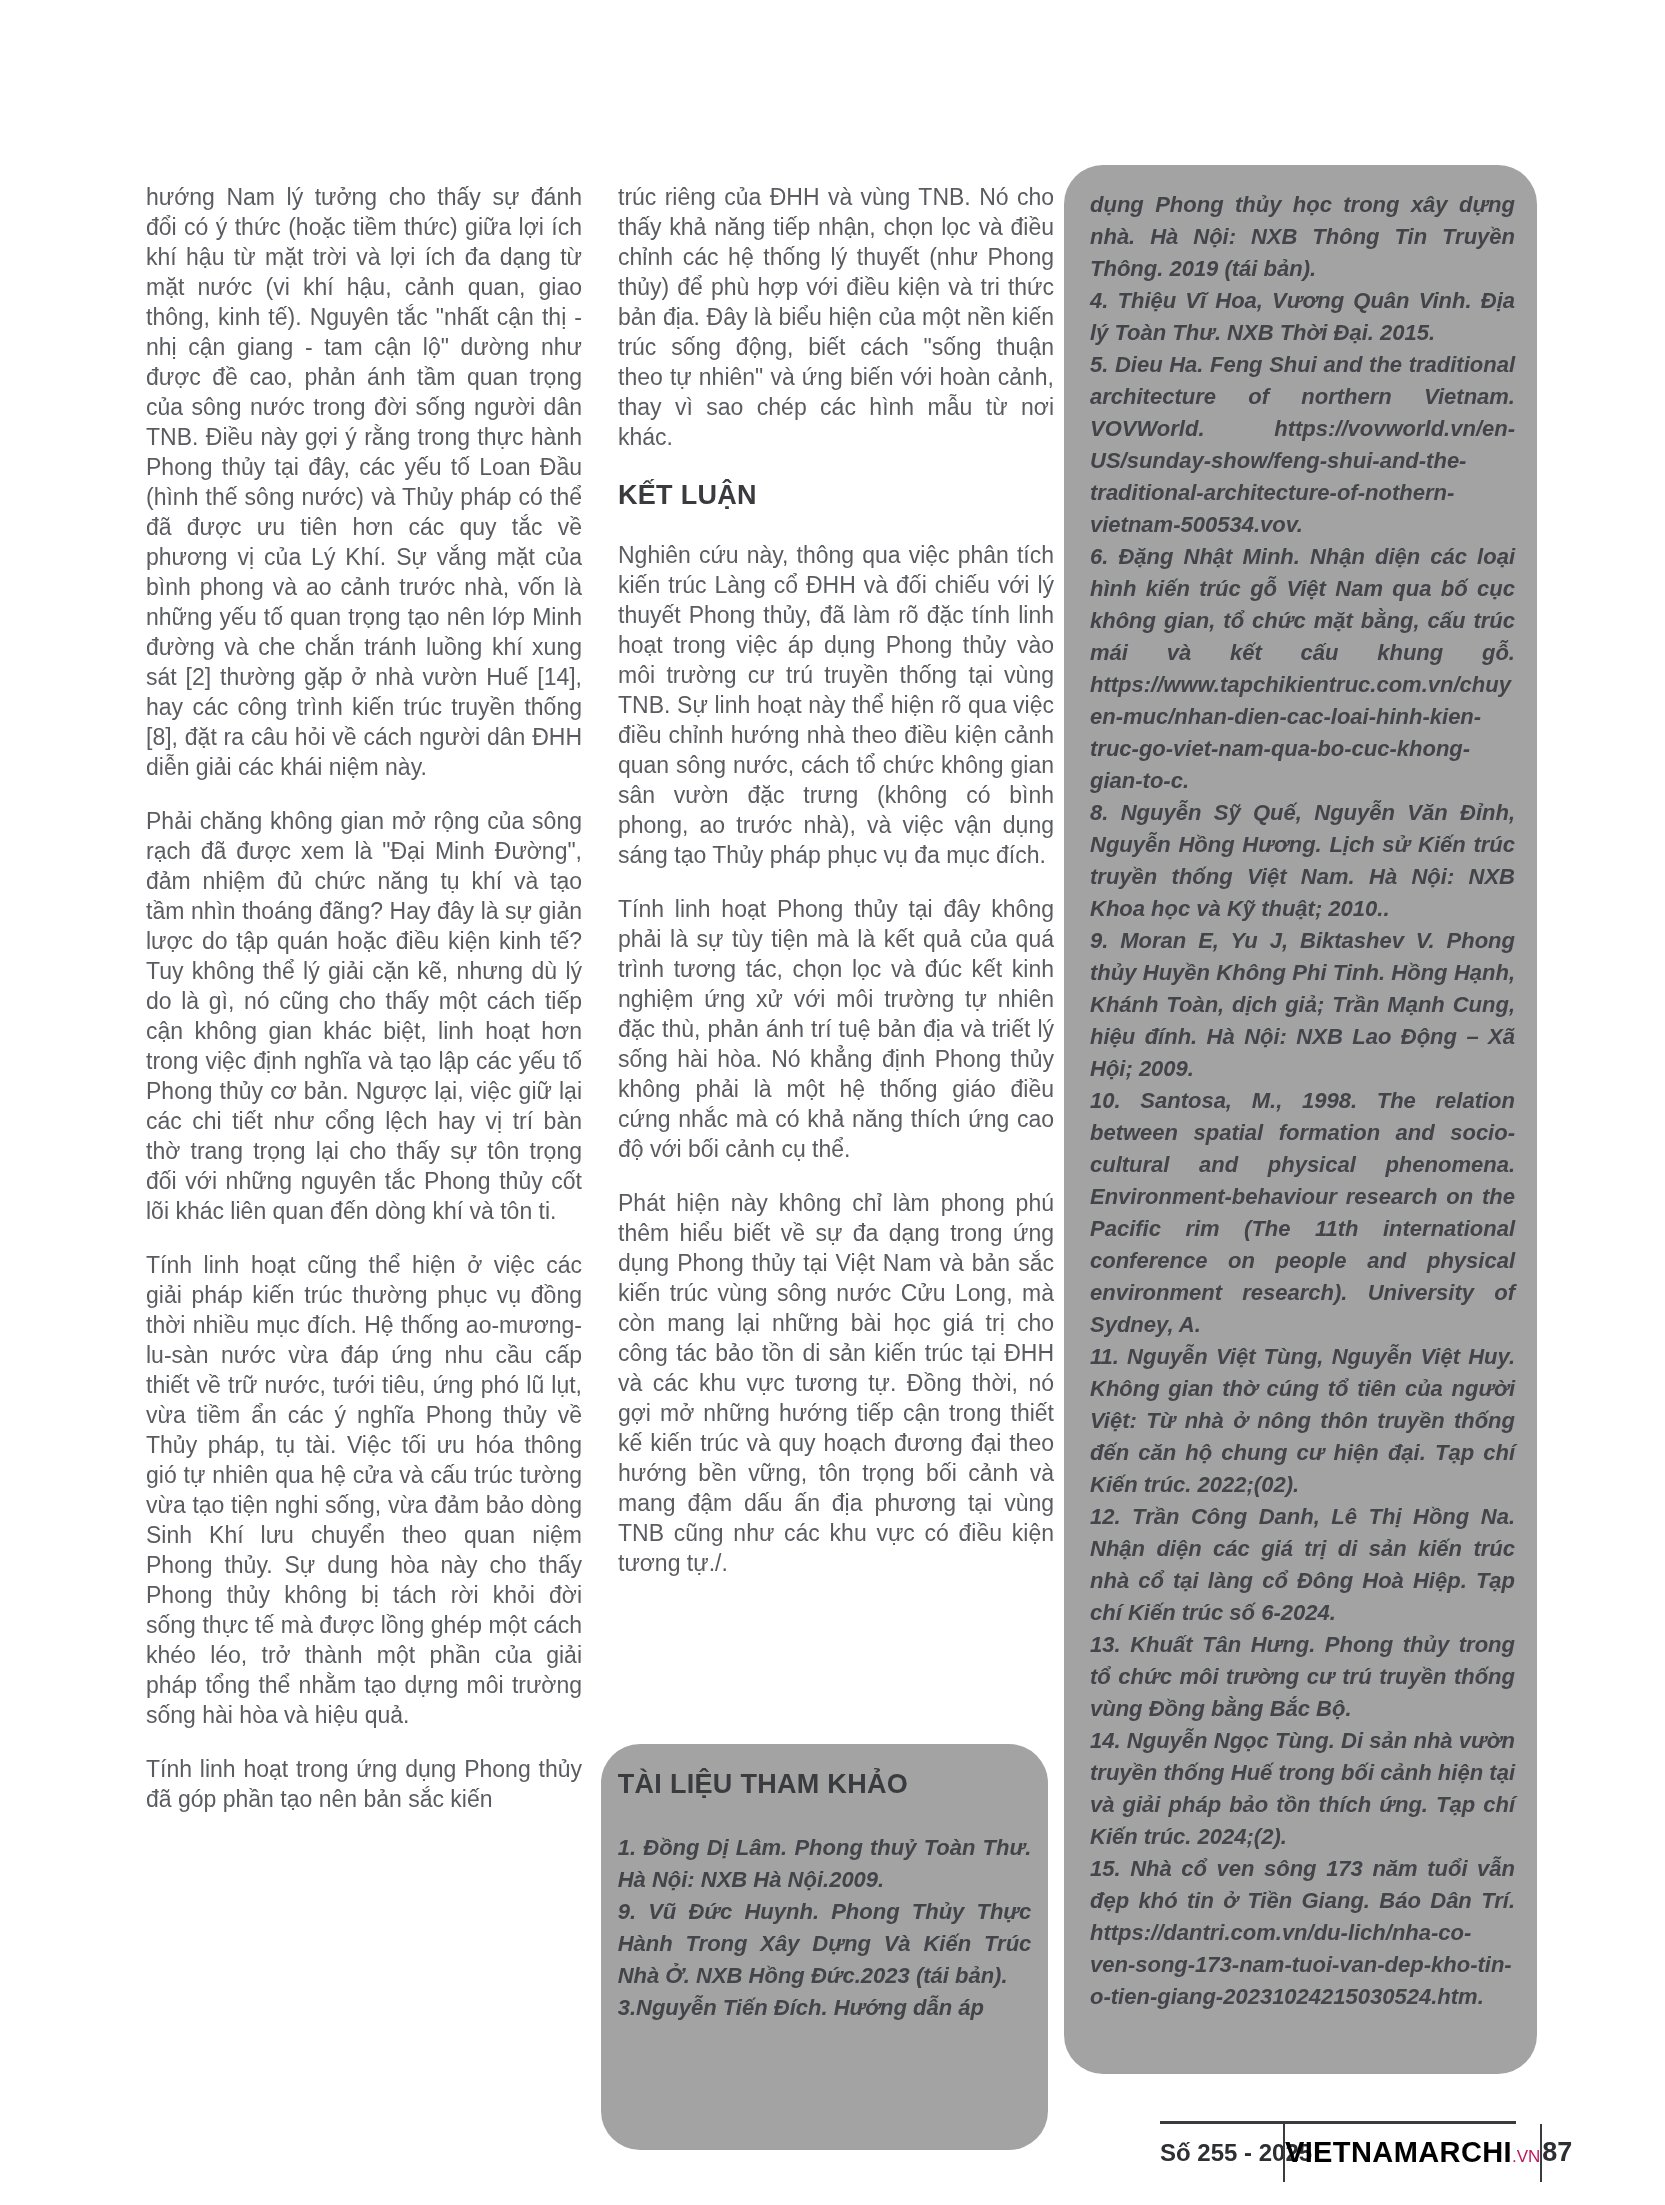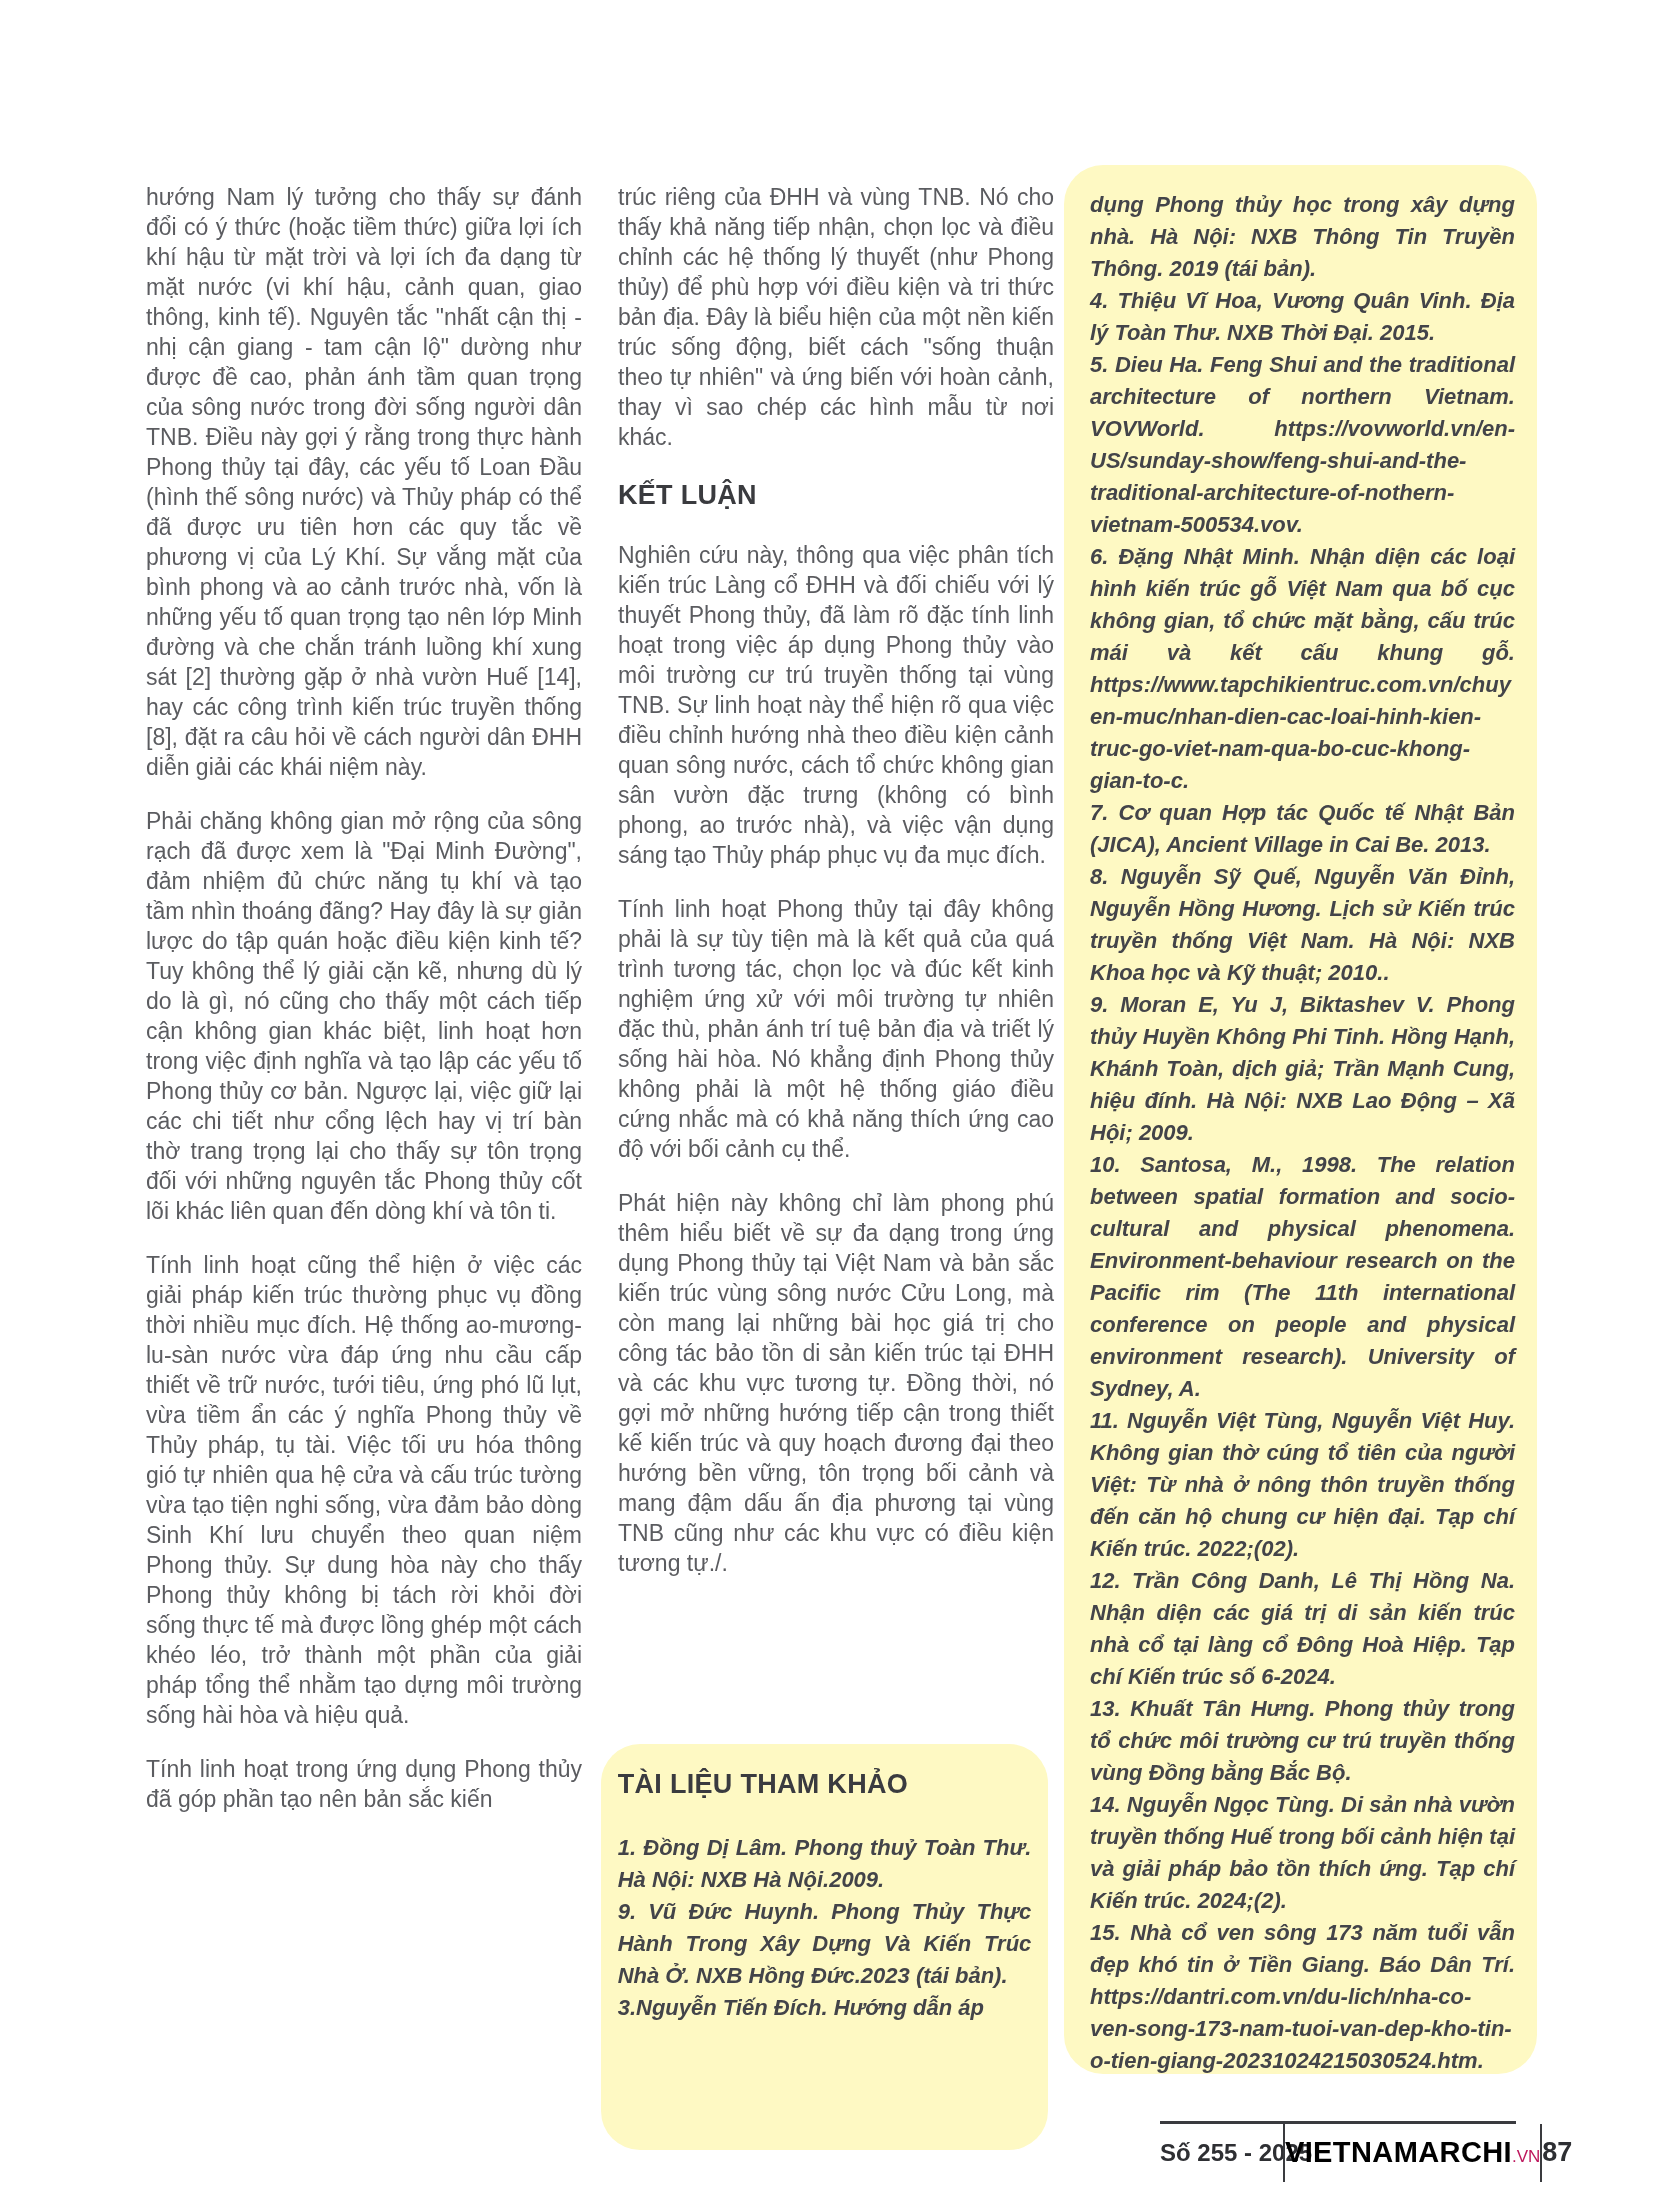--- a/index.html
+++ b/index.html
@@ -13,21 +13,21 @@
     text-align:justify; font-weight:400;
   }
   .col-1 { left:146px; }
   .col-2 { left:618px; }
   .col p { margin:0 0 24px 0; }
   .heading {
     font-size:27px; font-weight:bold; color:#3a3b3f;
     margin:28px 0 30px 0; letter-spacing:0.3px; text-align:left;
   }
   .refbox {
-    position:absolute; background:#fef9c3; border-radius:39px;
+    position:absolute; background:#a3a3a3; border-radius:39px;
     color:#434449; font-style:italic; font-weight:600;
     font-size:22px; line-height:32px; text-align:justify;
     box-sizing:border-box; overflow:hidden;
   }
   .refbox-left  { left:601px;  top:1744px; width:447px; height:406px; padding:24px 16.7px 9.3px 16.7px; }
   .refbox-right { left:1064px; top:165px;  width:473px; height:1909px; padding:24px 22px 9.3px 26px; }
   .refbox .heading { margin:0 0 32px 0; font-style:normal; }
   .ref { margin:0; overflow-wrap:break-word; }
   .footer { position:absolute; left:1160px; top:2121px; width:356px; color:#2e2f33; }
   .footer-rule { height:2.8px; background:#3a3b3f; }
@@ -64,21 +64,20 @@
     <p class="ref">1. Đồng Dị Lâm. Phong thuỷ Toàn Thư. Hà Nội: NXB Hà Nội.2009.</p>
     <p class="ref">9. Vũ Đức Huynh. Phong Thủy Thực Hành Trong Xây Dựng Và Kiến Trúc Nhà Ở. NXB Hồng Đức.2023 (tái bản).</p>
     <p class="ref">3.Nguyễn Tiến Đích. Hướng dẫn áp</p>
   </div>
 
   <div class="refbox refbox-right">
     <p class="ref">dụng Phong thủy học trong xây dựng nhà. Hà Nội: NXB Thông Tin Truyền Thông. 2019 (tái bản).</p>
     <p class="ref">4. Thiệu Vĩ Hoa, Vương Quân Vinh. Địa lý Toàn Thư. NXB Thời Đại. 2015.</p>
     <p class="ref">5. Dieu Ha. Feng Shui and the traditional architecture of northern Vietnam. VOVWorld. https://vovworld.vn/en-US/sunday-show/feng-shui-and-the-traditional-architecture-of-nothern-vietnam-500534.vov.</p>
     <p class="ref">6. Đặng Nhật Minh. Nhận diện các loại hình kiến trúc gỗ Việt Nam qua bố cục không gian, tổ chức mặt bằng, cấu trúc mái và kết cấu khung gỗ. https://www.tapchikientruc.com.vn/chuyen-muc/nhan-dien-cac-loai-hinh-kien-truc-go-viet-nam-qua-bo-cuc-khong-gian-to-c.</p>
-    <p class="ref">7. Cơ quan Hợp tác Quốc tế Nhật Bản (JICA), Ancient Village in Cai Be. 2013.</p>
     <p class="ref">8. Nguyễn Sỹ Quế, Nguyễn Văn Đỉnh, Nguyễn Hồng Hương. Lịch sử Kiến trúc truyền thống Việt Nam. Hà Nội: NXB Khoa học và Kỹ thuật; 2010..</p>
     <p class="ref">9. Moran E, Yu J, Biktashev V. Phong thủy Huyền Không Phi Tinh. Hồng Hạnh, Khánh Toàn, dịch giả; Trần Mạnh Cung, hiệu đính. Hà Nội: NXB Lao Động – Xã Hội; 2009.</p>
     <p class="ref">10. Santosa, M., 1998. The relation between spatial formation and socio-cultural and physical phenomena. Environment-behaviour research on the Pacific rim (The 11th international conference on people and physical environment research). University of Sydney, A.</p>
     <p class="ref">11. Nguyễn Việt Tùng, Nguyễn Việt Huy. Không gian thờ cúng tổ tiên của người Việt: Từ nhà ở nông thôn truyền thống đến căn hộ chung cư hiện đại. Tạp chí Kiến trúc. 2022;(02).</p>
     <p class="ref">12. Trần Công Danh, Lê Thị Hồng Na. Nhận diện các giá trị di sản kiến trúc nhà cổ tại làng cổ Đông Hoà Hiệp. Tạp chí Kiến trúc số 6-2024.</p>
     <p class="ref">13. Khuất Tân Hưng. Phong thủy trong tổ chức môi trường cư trú truyền thống vùng Đồng bằng Bắc Bộ.</p>
     <p class="ref">14. Nguyễn Ngọc Tùng. Di sản nhà vườn truyền thống Huế trong bối cảnh hiện tại và giải pháp bảo tồn thích ứng. Tạp chí Kiến trúc. 2024;(2).</p>
     <p class="ref">15. Nhà cổ ven sông 173 năm tuổi vẫn đẹp khó tin ở Tiền Giang. Báo Dân Trí. https://dantri.com.vn/du-lich/nha-co-ven-song-173-nam-tuoi-van-dep-kho-tin-o-tien-giang-20231024215030524.htm.</p>
   </div>
 

